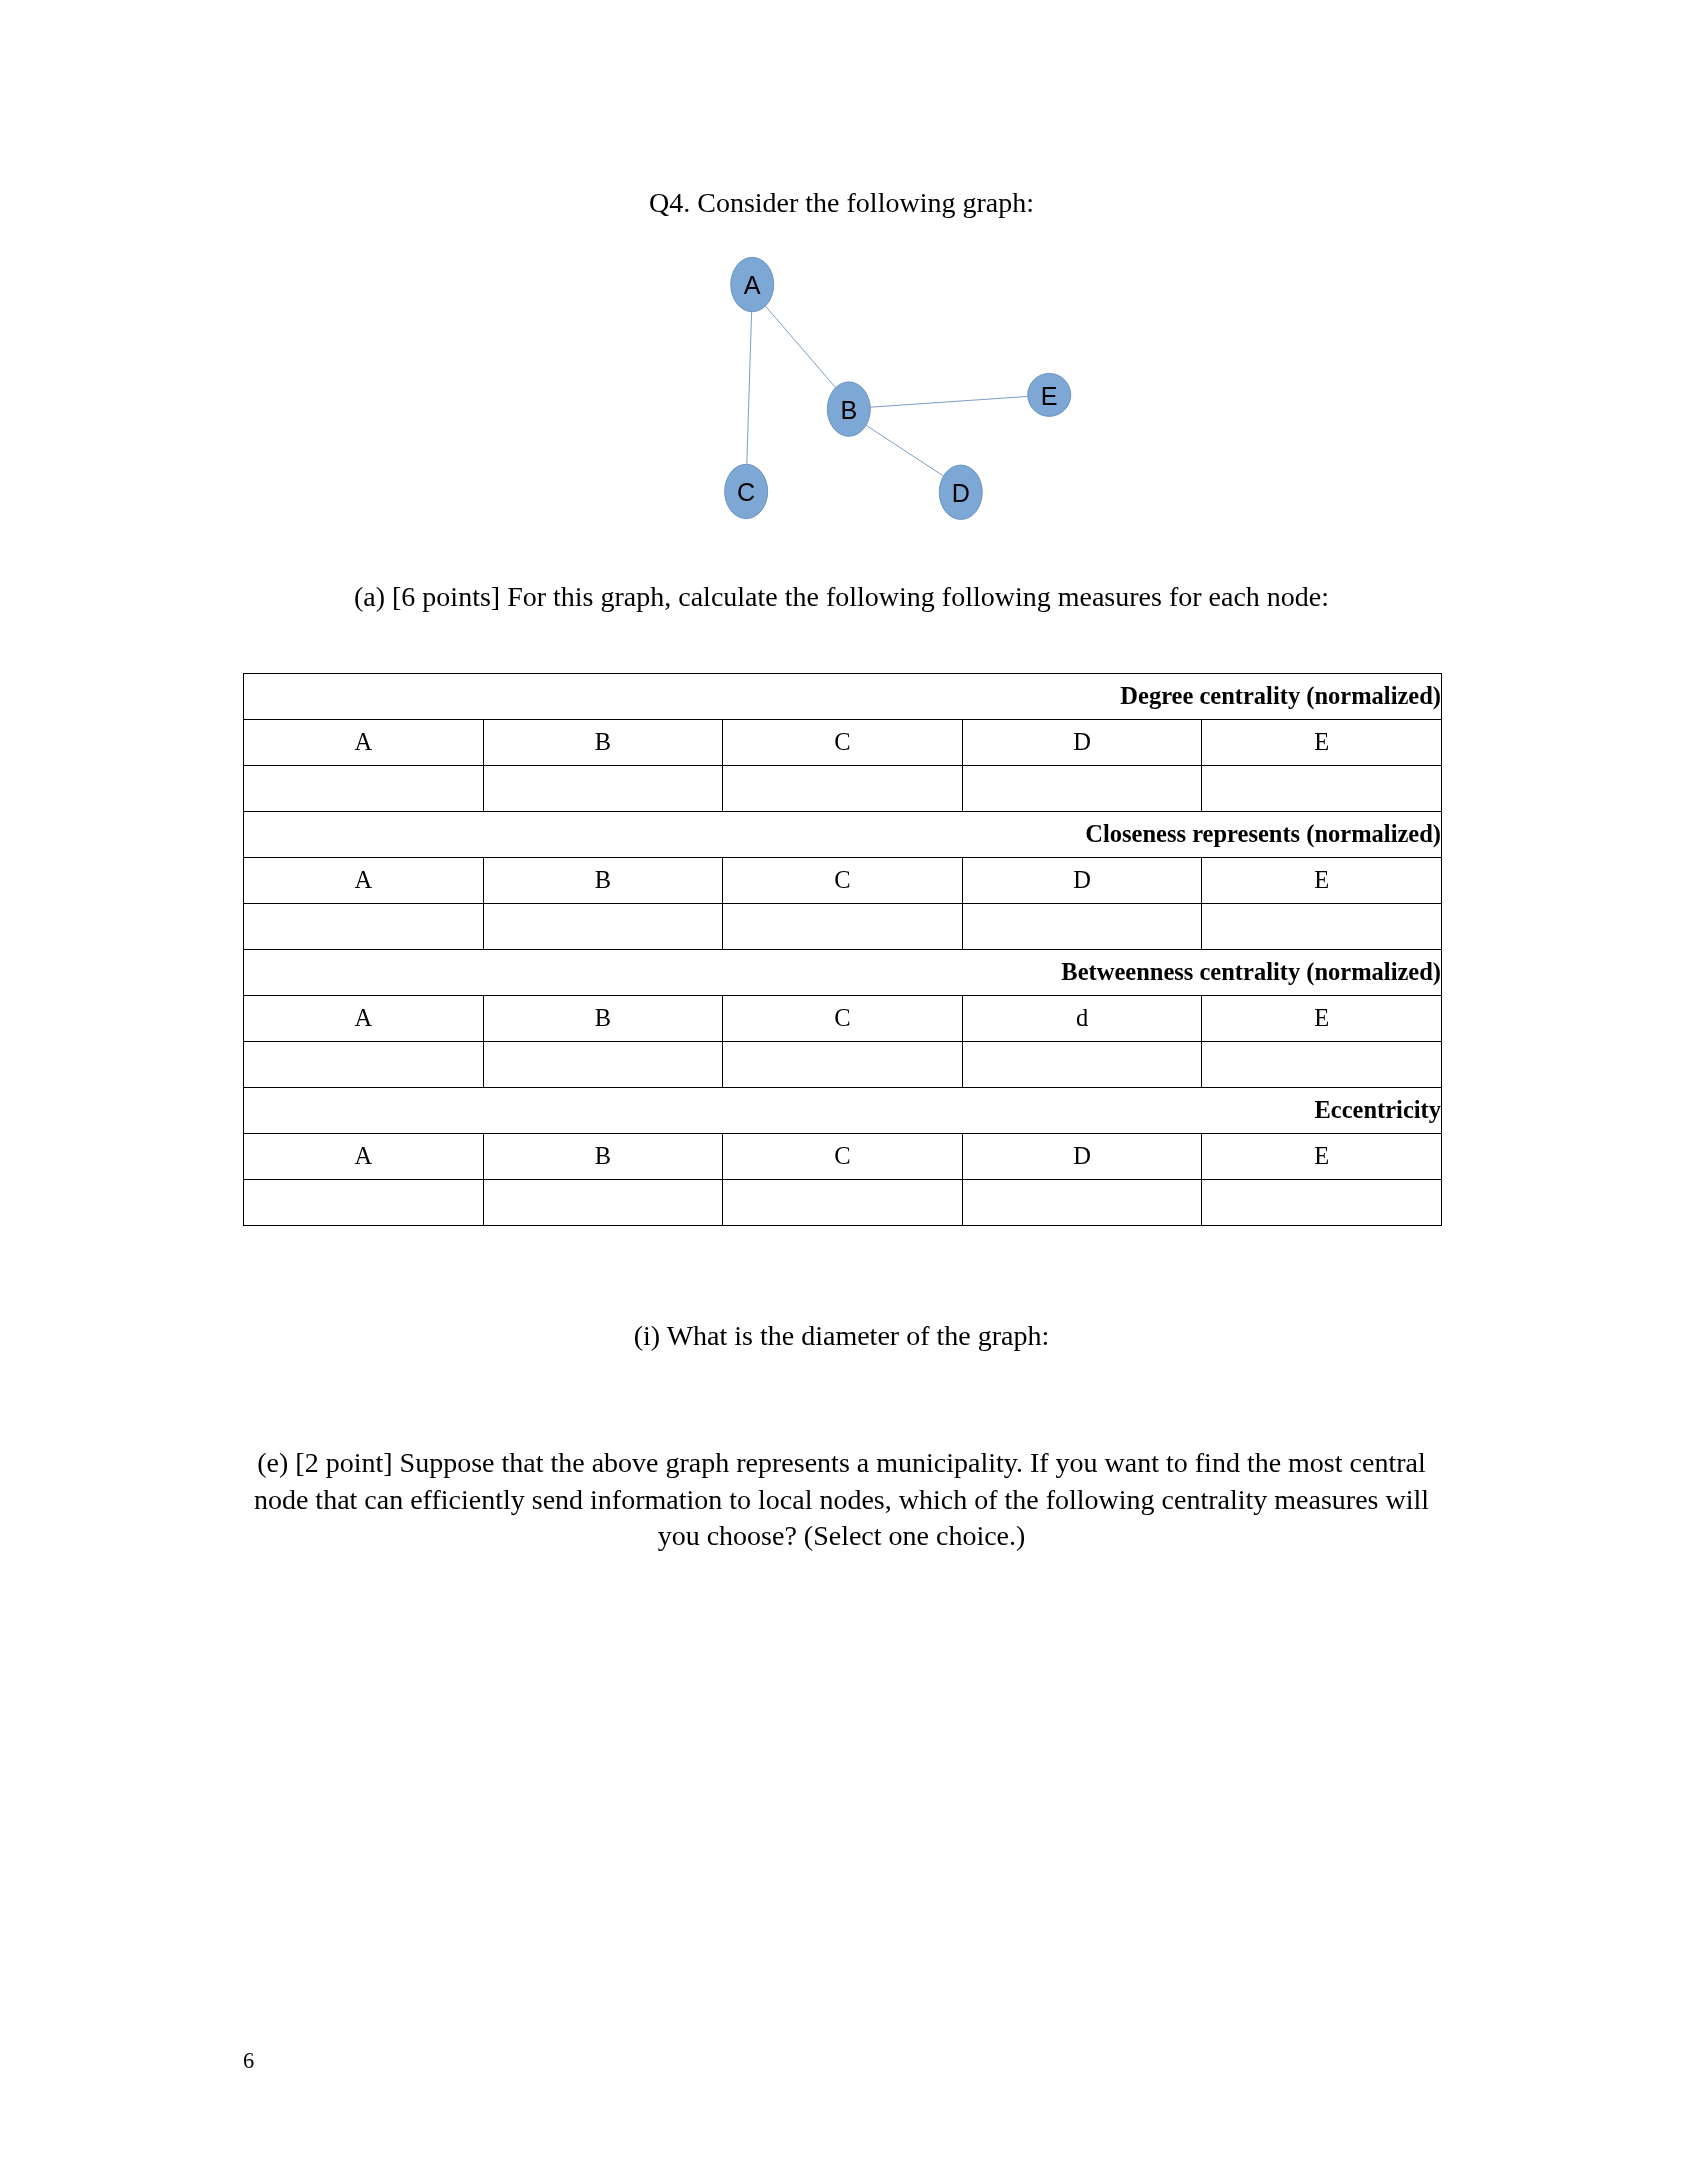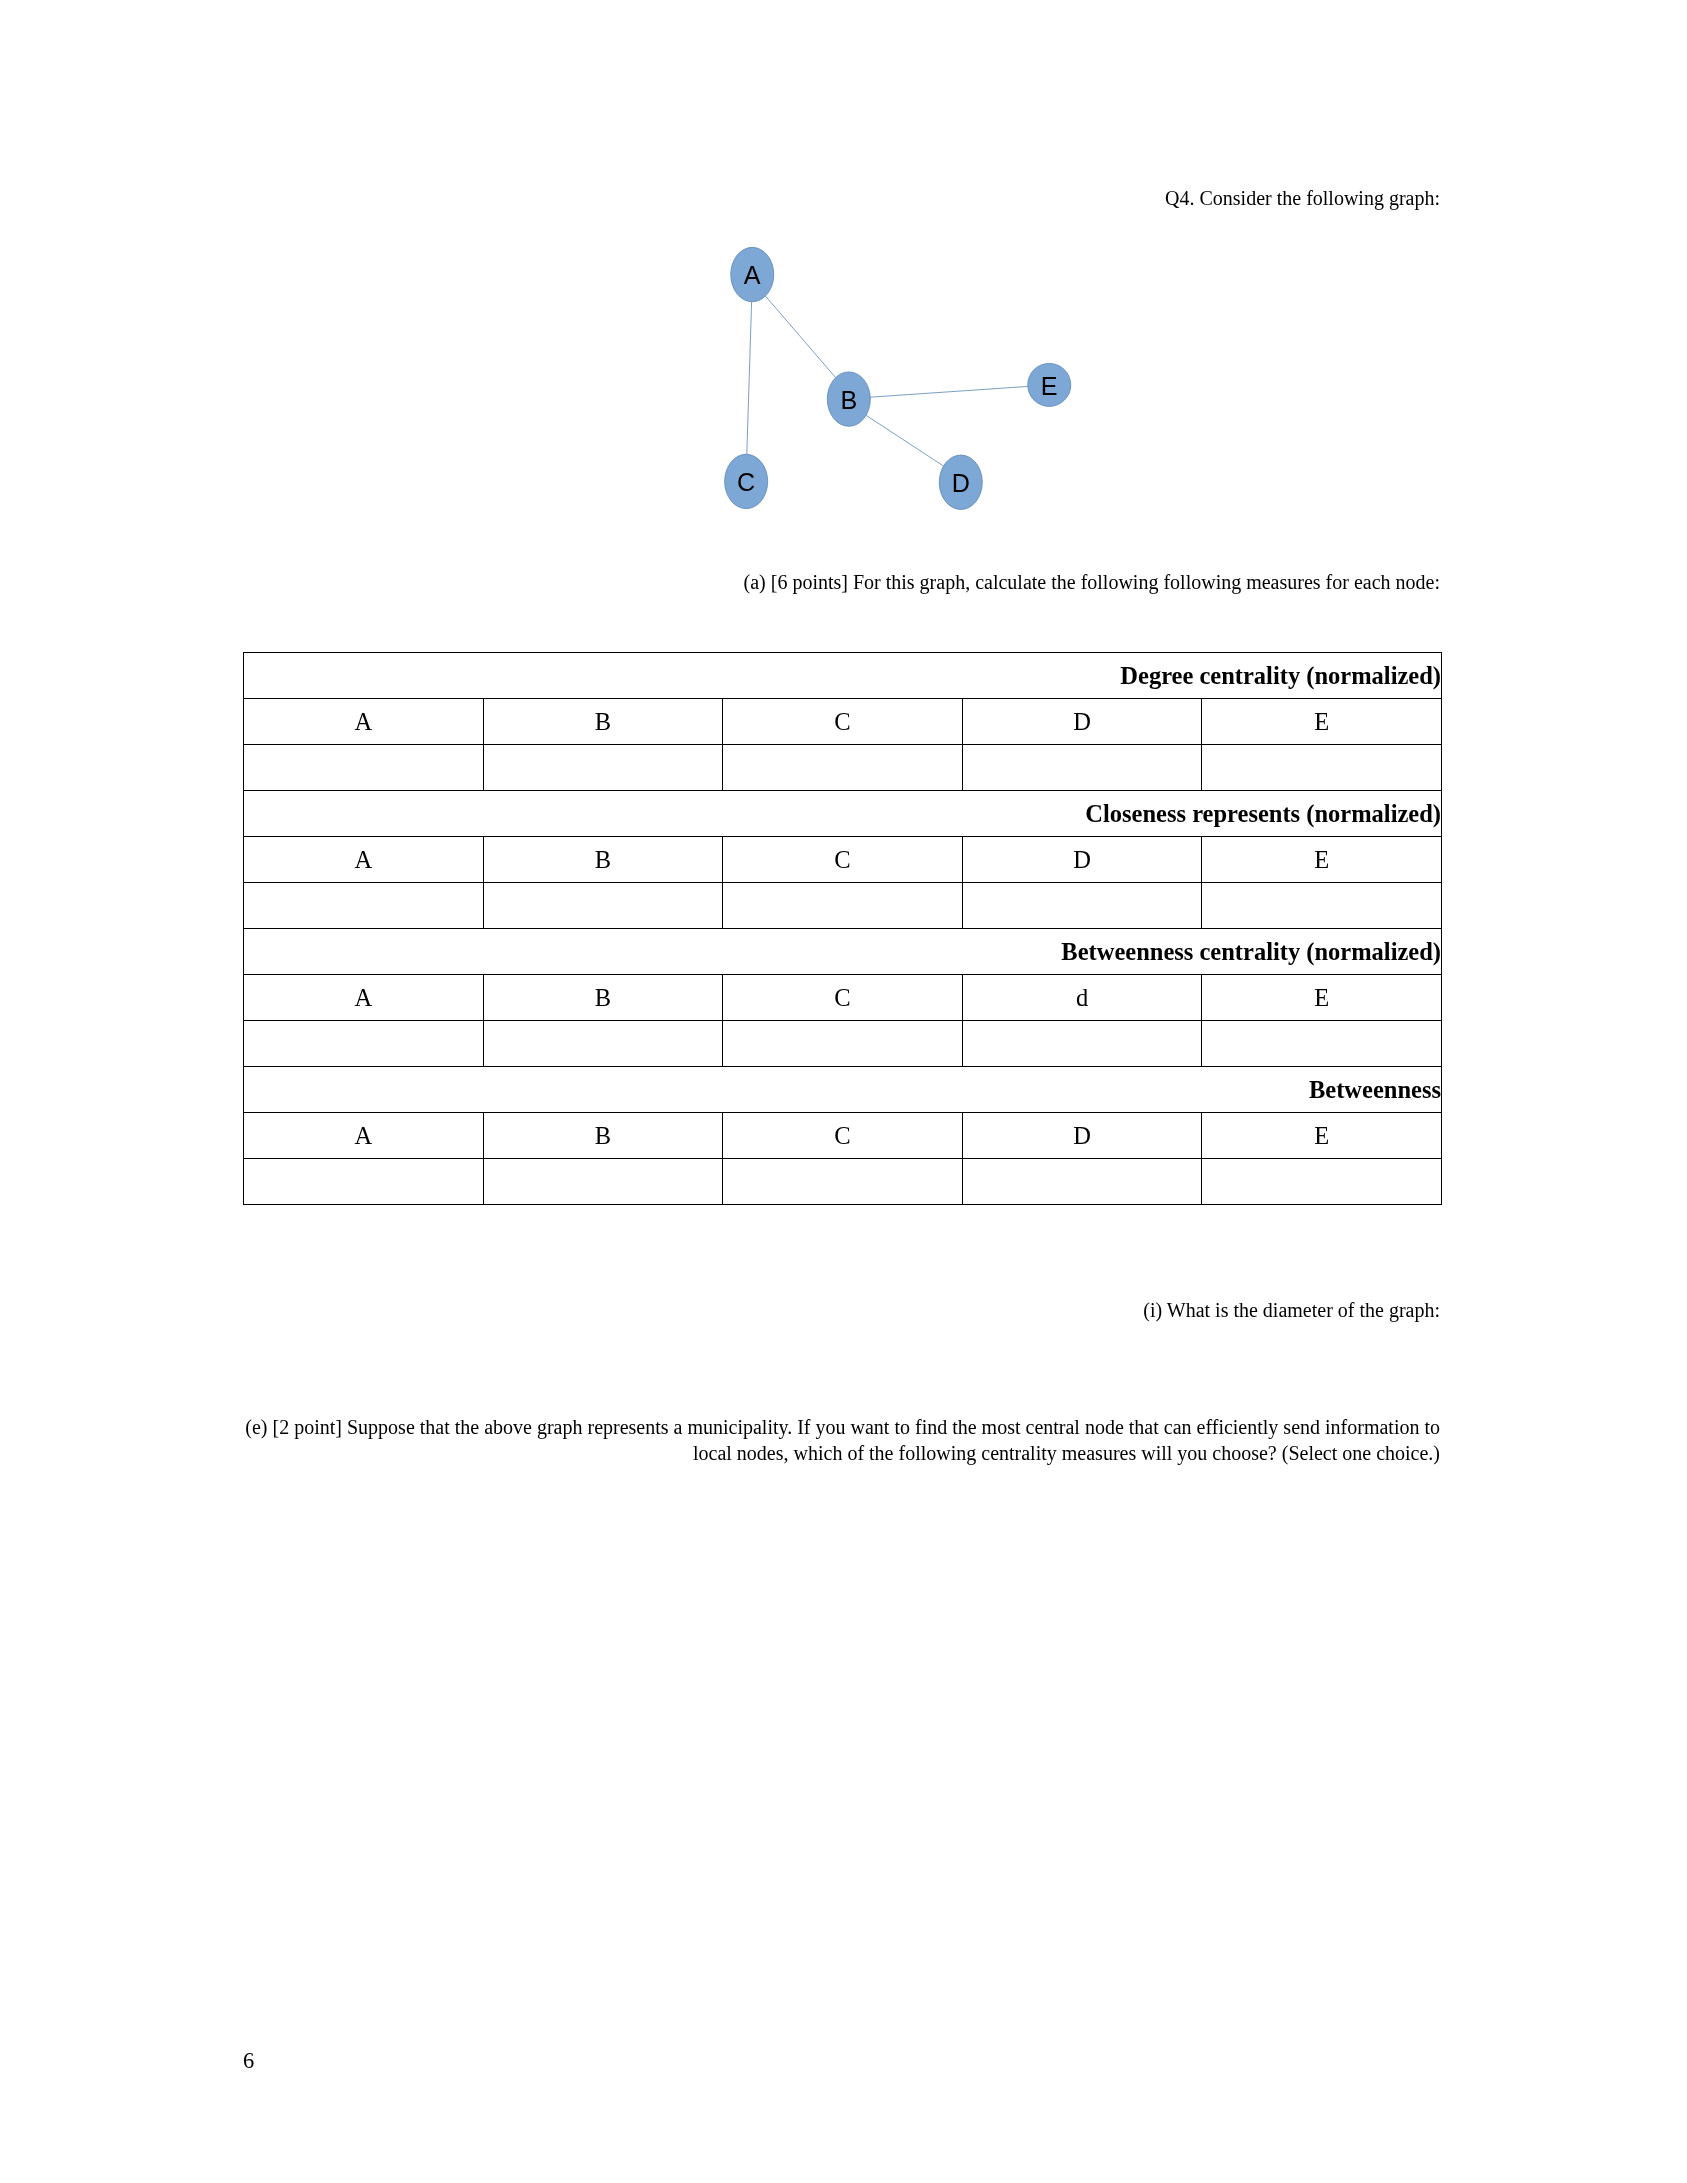--- a/index.html
+++ b/index.html
@@ -25,24 +25,24 @@
   }
 
   .content {
     position: absolute;
     left: 243px;
     top: 185px;
     width: 1197px;
   }
 
   .para {
-    font-size: 20px;
+    font-size: 28px;
     line-height: 1.30;
     margin: 0;
-    text-align: right;
+    text-align: center;
   }
 
   .bold { font-weight: normal; }
 
   
   .figure {
     position: relative;
     width: 1197px;
     height: 284px;
     margin-top: 25px;
@@ -198,21 +198,21 @@
             <td class="col-head">E</td>
           </tr>
           <tr>
             <td class="blank-cell"></td>
             <td class="blank-cell"></td>
             <td class="blank-cell"></td>
             <td class="blank-cell"></td>
             <td class="blank-cell"></td>
           </tr>
           <tr>
-            <td colspan="5" class="section-head">Betweenness</td>
+            <td colspan="5" class="section-head">Eccentricity</td>
           </tr>
           <tr>
             <td class="col-head">A</td>
             <td class="col-head">B</td>
             <td class="col-head">C</td>
             <td class="col-head">D</td>
             <td class="col-head">E</td>
           </tr>
           <tr>
             <td class="blank-cell"></td>

